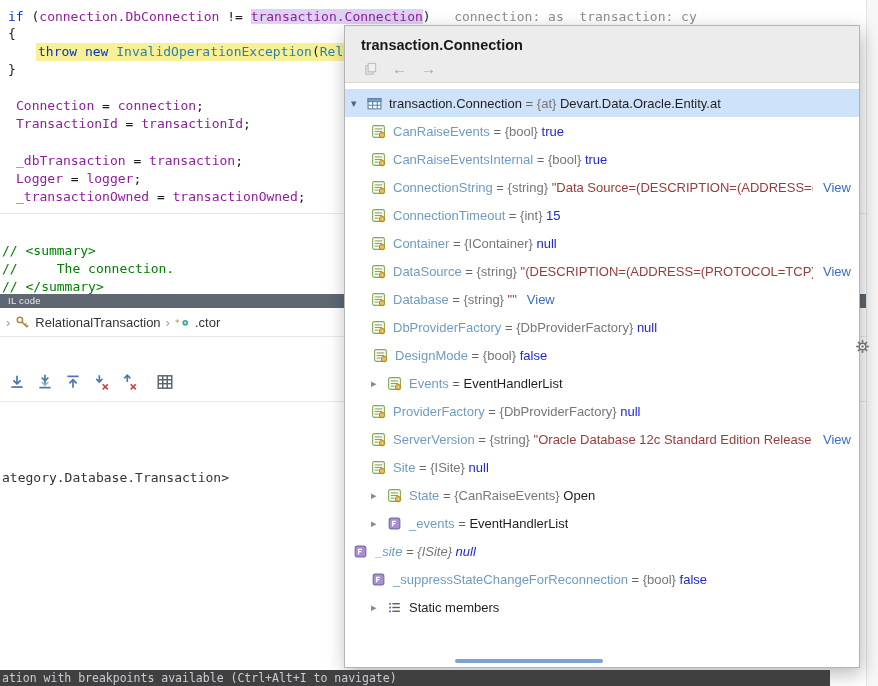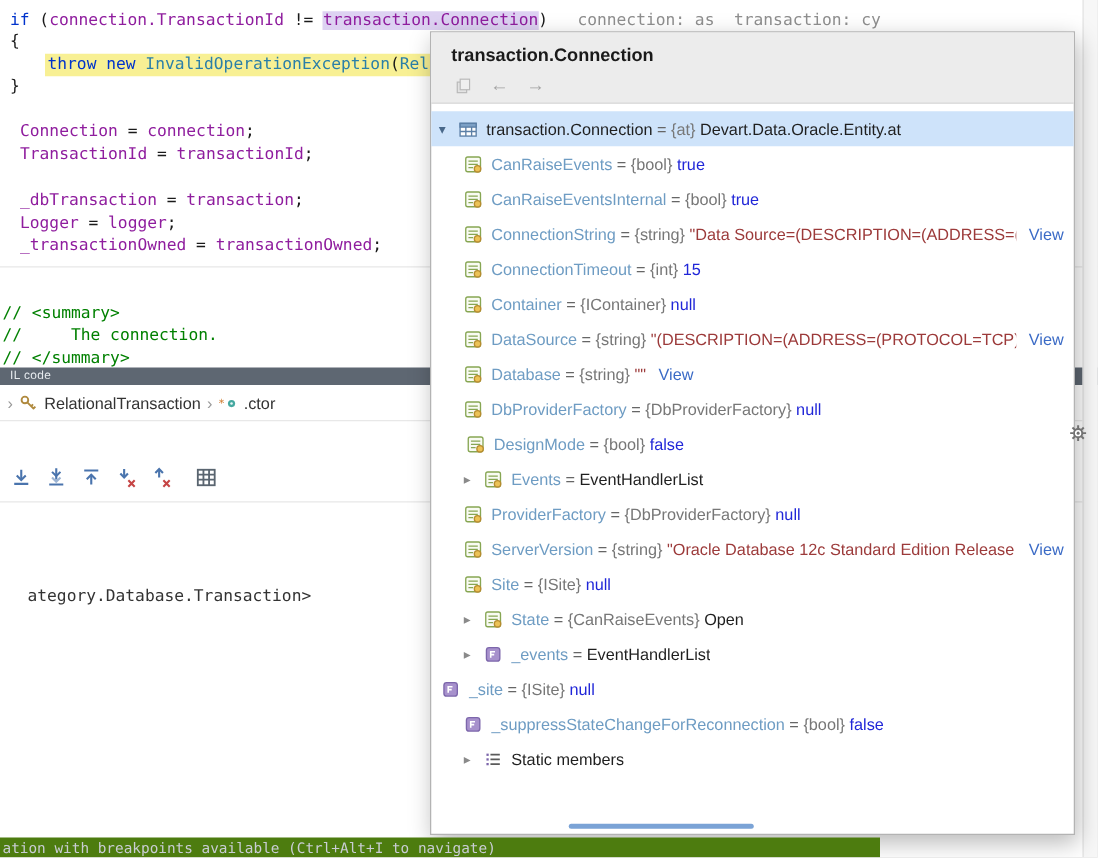--- a/index.html
+++ b/index.html
@@ -21,21 +21,21 @@
   .breadcrumb{position:absolute;left:6px;top:311px;height:22px;display:flex;align-items:center;gap:5px;
               font-size:13px;color:#333;}
   .bc-sep{color:#999;font-size:13px;}
   .icn{width:15px;height:15px;display:inline-flex;flex:none;}
   .icn svg{width:100%;height:100%;}
   .debug-toolbar{position:absolute;left:8px;top:373px;display:flex;align-items:center;gap:10px;}
   .tb-icon{width:18px;height:18px;display:inline-flex;flex:none;}
   .tb-icon svg{width:100%;height:100%;}
   .tb-icon:nth-child(6){margin-left:8px;}
   .frag{position:absolute;font:13px/16px "DejaVu Sans Mono",monospace;color:#333;white-space:pre;}
-  .status-bar{position:absolute;left:0;top:670px;width:704px;height:16px;background:#4d7c0f;color:#c9cdd4;
+  .status-bar{position:absolute;left:0;top:670px;width:830px;height:16px;background:#404040;color:#c9cdd4;
               font:11.5px/16px "DejaVu Sans Mono",monospace;padding-left:2px;box-sizing:border-box;z-index:15;}
   .scroll-strip{position:absolute;left:866px;top:0;width:12px;height:686px;background:#f7f7f7;border-left:1px solid #e4e4e4;}
   .gear{position:absolute;left:855px;top:339px;width:15px;height:15px;z-index:20;display:inline-flex;}
   .gear svg{width:100%;height:100%;}
   
   .popup{position:absolute;left:344px;top:25px;width:516px;height:643px;background:#fff;
          border:1px solid #b3b3b3;box-shadow:2px 6px 18px rgba(0,0,0,.28);z-index:10;
          display:flex;flex-direction:column;box-sizing:border-box;}
   .popup-header{background:#ececec;border-bottom:1px solid #d8d8d8;padding:11px 16px 0;flex:none;}
   .popup-title{font-size:14.5px;font-weight:bold;color:#1a1a1a;}
@@ -64,21 +64,21 @@
 </head>
 <body>
 
 <div id="screen">
 
   <div class="sep" style="top:213px"></div>
   <div class="sep" style="top:336px"></div>
   <div class="sep" style="top:401px"></div>
   <div class="exec-highlight"></div>
   <div>
-      <div class="code-line" style="left: 8px; top: 8px;"><span class="tk-kw">if </span><span class="tk-pl">(</span><span class="tk-id">connection.TransactionId</span><span class="tk-pl"> != </span><span class="tk-idsel">transaction.Connection</span><span class="tk-pl">)</span><span class="tk-hint">   connection: as  transaction: cy</span></div>
+      <div class="code-line" style="left: 8px; top: 8px;"><span class="tk-kw">if </span><span class="tk-pl">(</span><span class="tk-id">connection.DbConnection</span><span class="tk-pl"> != </span><span class="tk-idsel">transaction.Connection</span><span class="tk-pl">)</span><span class="tk-hint">   connection: as  transaction: cy</span></div>
       <div class="code-line" style="left: 8px; top: 25px;"><span class="tk-pl">{</span></div>
       <div class="code-line" style="left: 38px; top: 43px;"><span class="tk-kw">throw </span><span class="tk-kw">new </span><span class="tk-type">InvalidOperationException</span><span class="tk-pl">(</span><span class="tk-type">Relatio</span></div>
       <div class="code-line" style="left: 8px; top: 61px;"><span class="tk-pl">}</span></div>
       <div class="code-line" style="left: 16px; top: 97px;"><span class="tk-id">Connection</span><span class="tk-pl"> = </span><span class="tk-id">connection</span><span class="tk-pl">;</span></div>
       <div class="code-line" style="left: 16px; top: 115px;"><span class="tk-id">TransactionId</span><span class="tk-pl"> = </span><span class="tk-id">transactionId</span><span class="tk-pl">;</span></div>
       <div class="code-line" style="left: 16px; top: 152px;"><span class="tk-id">_dbTransaction</span><span class="tk-pl"> = </span><span class="tk-id">transaction</span><span class="tk-pl">;</span></div>
       <div class="code-line" style="left: 16px; top: 170px;"><span class="tk-id">Logger</span><span class="tk-pl"> = </span><span class="tk-id">logger</span><span class="tk-pl">;</span></div>
       <div class="code-line" style="left: 16px; top: 188px;"><span class="tk-id">_transactionOwned</span><span class="tk-pl"> = </span><span class="tk-id">transactionOwned</span><span class="tk-pl">;</span></div>
       <div class="code-line" style="left: 2px; top: 242px;"><span class="tk-cm">// &lt;summary&gt;</span></div>
       <div class="code-line" style="left: 2px; top: 260px;"><span class="tk-cm">//     The connection.</span></div>
@@ -386,21 +386,21 @@
         <div class="drow" style="padding-left: 26px;">
           <span class="chev collapsed">▸</span>
           <span class="icn">
             <svg viewBox="0 0 14 14">
               <rect x="2" y="2" width="10" height="10" rx="2" fill="#a791cc" stroke="#7c66ab"></rect>
               <path d="M5.2 9.5V5h3.2M5.2 7.2h2.6" stroke="#fff" fill="none" stroke-width="1.2"></path>
             </svg>
           </span>
           <span class="rtext"><span class="rname member">_events</span><span class="req"> = </span><span class="rval plain">EventHandlerList</span></span>
         </div>
-        <div class="drow" style="padding-left: 8px;">
+        <div class="drow" style="padding-left: 8px; font-style: italic;">
           <span class="icn">
             <svg viewBox="0 0 14 14">
               <rect x="2" y="2" width="10" height="10" rx="2" fill="#a791cc" stroke="#7c66ab"></rect>
               <path d="M5.2 9.5V5h3.2M5.2 7.2h2.6" stroke="#fff" fill="none" stroke-width="1.2"></path>
             </svg>
           </span>
           <span class="rtext"><span class="rname member">_site</span><span class="req"> = </span><span class="rtype">{ISite} </span><span class="rval keyword">null</span></span>
         </div>
         <div class="drow" style="padding-left: 26px;">
           <span class="icn">
@@ -426,14 +426,14 @@
                 <rect x="2" y="9.7" width="1.7" height="1.7"></rect>
               </g>
             </svg>
           </span>
           <span class="rtext"><span class="rname plain">Static members</span></span>
         </div>
       </div>
     <div class="popup-hscroll"></div>
   </div>
 
-<div class="frag" style="left: 2px; top: 470px; margin-left: 20px;">ategory.Database.Transaction&gt;</div>
+<div class="frag" style="left: 2px; top: 470px;">ategory.Database.Transaction&gt;</div>
   </div>
 
 </body></html>

